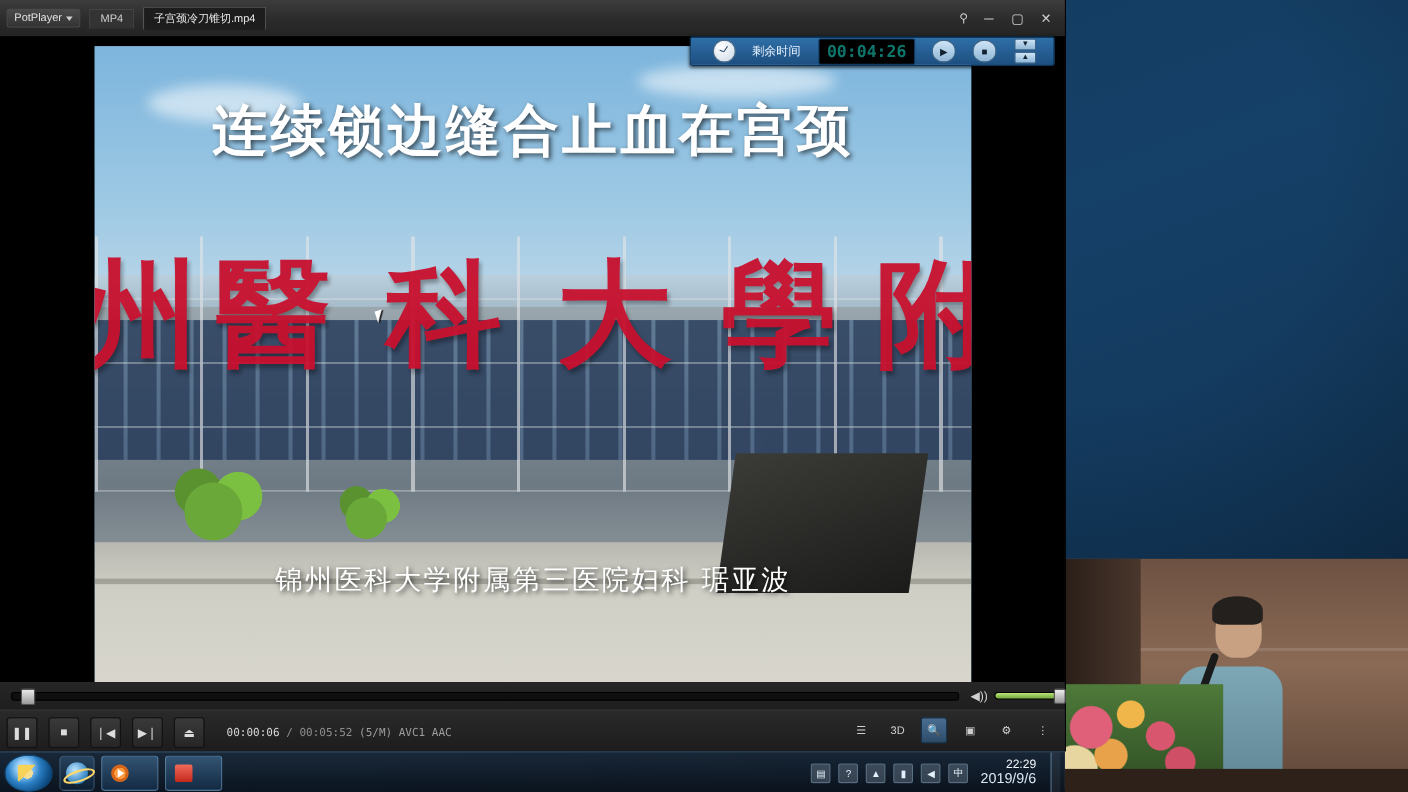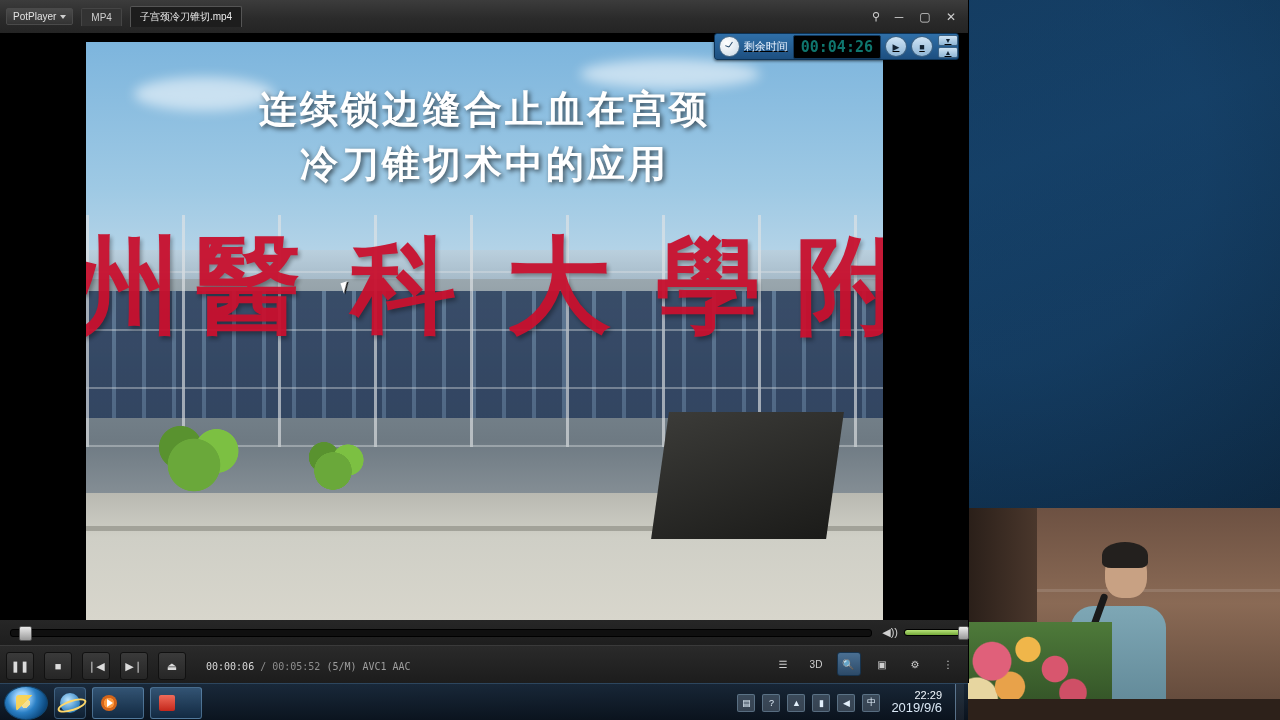--- a/index.html
+++ b/index.html
@@ -110,21 +110,21 @@
 
   .red-char{
     position:absolute;top:33%;
     font-family:"DejaVu Serif", serif;
     color:#c8102e;font-weight:bold;font-size:105px;line-height:1;
     text-shadow:2px 3px 4px rgba(0,0,0,.35);
     opacity:.95;
   }
   .vid-title{
     position:absolute;left:0;top:40px;width:100%;text-align:center;
-    color:#fff;font-size:38px;font-weight:bold;line-height:1.45;
+    color:#fff;font-size:50px;font-weight:bold;line-height:1.45;
     text-shadow:2px 2px 5px rgba(0,0,0,.65);
     font-family:"DejaVu Sans", sans-serif;
     letter-spacing:3px;
   }
   .vid-credits{
     position:absolute;left:0;bottom:72px;width:100%;text-align:center;
     color:#fff;font-size:25px;line-height:1.7;
     text-shadow:2px 2px 5px rgba(0,0,0,.7);
     font-family:"DejaVu Sans", sans-serif;
     letter-spacing:2px;
@@ -132,26 +132,25 @@
   .cursor{
     position:absolute;left:256px;top:240px;width:0;height:0;
     border-left:7px solid #fff;border-bottom:11px solid transparent;
     transform:rotate(-18deg);
     filter:drop-shadow(1px 1px 0 #000);
   }
 
   
   .osd{
     position:absolute;right:9px;top:0px;height:25px;
-    display:flex;align-items:center;gap:0;
+    display:flex;align-items:center;gap:11px;
     background:linear-gradient(180deg,#2f6fa8,#1d4f80);
     border:1px solid #0d3356;border-radius:3px;
-    padding:0 0;
+    padding:0 16px;
     box-shadow:0 1px 3px rgba(0,0,0,.6);
-    text-decoration:underline;
   }
   .osd-clock{
     width:19px;height:19px;border-radius:50%;
     background:radial-gradient(circle at 35% 30%,#fff,#c9d8e6);
     border:1px solid #4a6b88;position:relative;margin:0 4px;
   }
   .osd-clock:before{content:"";position:absolute;left:50%;top:50%;width:1px;height:6px;background:#24486b;transform-origin:bottom;transform:translate(-50%,-100%) rotate(35deg);}
   .osd-clock:after{content:"";position:absolute;left:50%;top:50%;width:1px;height:4px;background:#24486b;transform-origin:bottom;transform:translate(-50%,-100%) rotate(-70deg);}
   .osd-label{color:#eaf3ff;font-size:11px;padding:0 5px 0 0;}
   .osd-time{
@@ -352,24 +351,24 @@
 
         <div class="red-char" style="left:-10px;">州</div>
         <div class="red-char" style="left:110px;">醫</div>
         <div class="red-char" style="left:265px;">科</div>
         <div class="red-char" style="left:420px;">大</div>
         <div class="red-char" style="left:570px;">學</div>
         <div class="red-char" style="left:710px;">附</div>
 
         <div class="vid-title">
           <div>连续锁边缝合止血在宫颈</div>
-          <div>冷刀锥切术中的应用</div>
         </div>
 
         <div class="vid-credits">
+          <div>锦州医科大学附属第三医院妇科  琚亚波</div>
         </div>
 
         <div class="cursor"></div>
       </div>
 
       <div class="osd">
         <div class="osd-clock"></div>
         <div class="osd-label">剩余时间</div>
         <div class="osd-time">00:04:26</div>
         <div class="osd-btn">▶</div>

